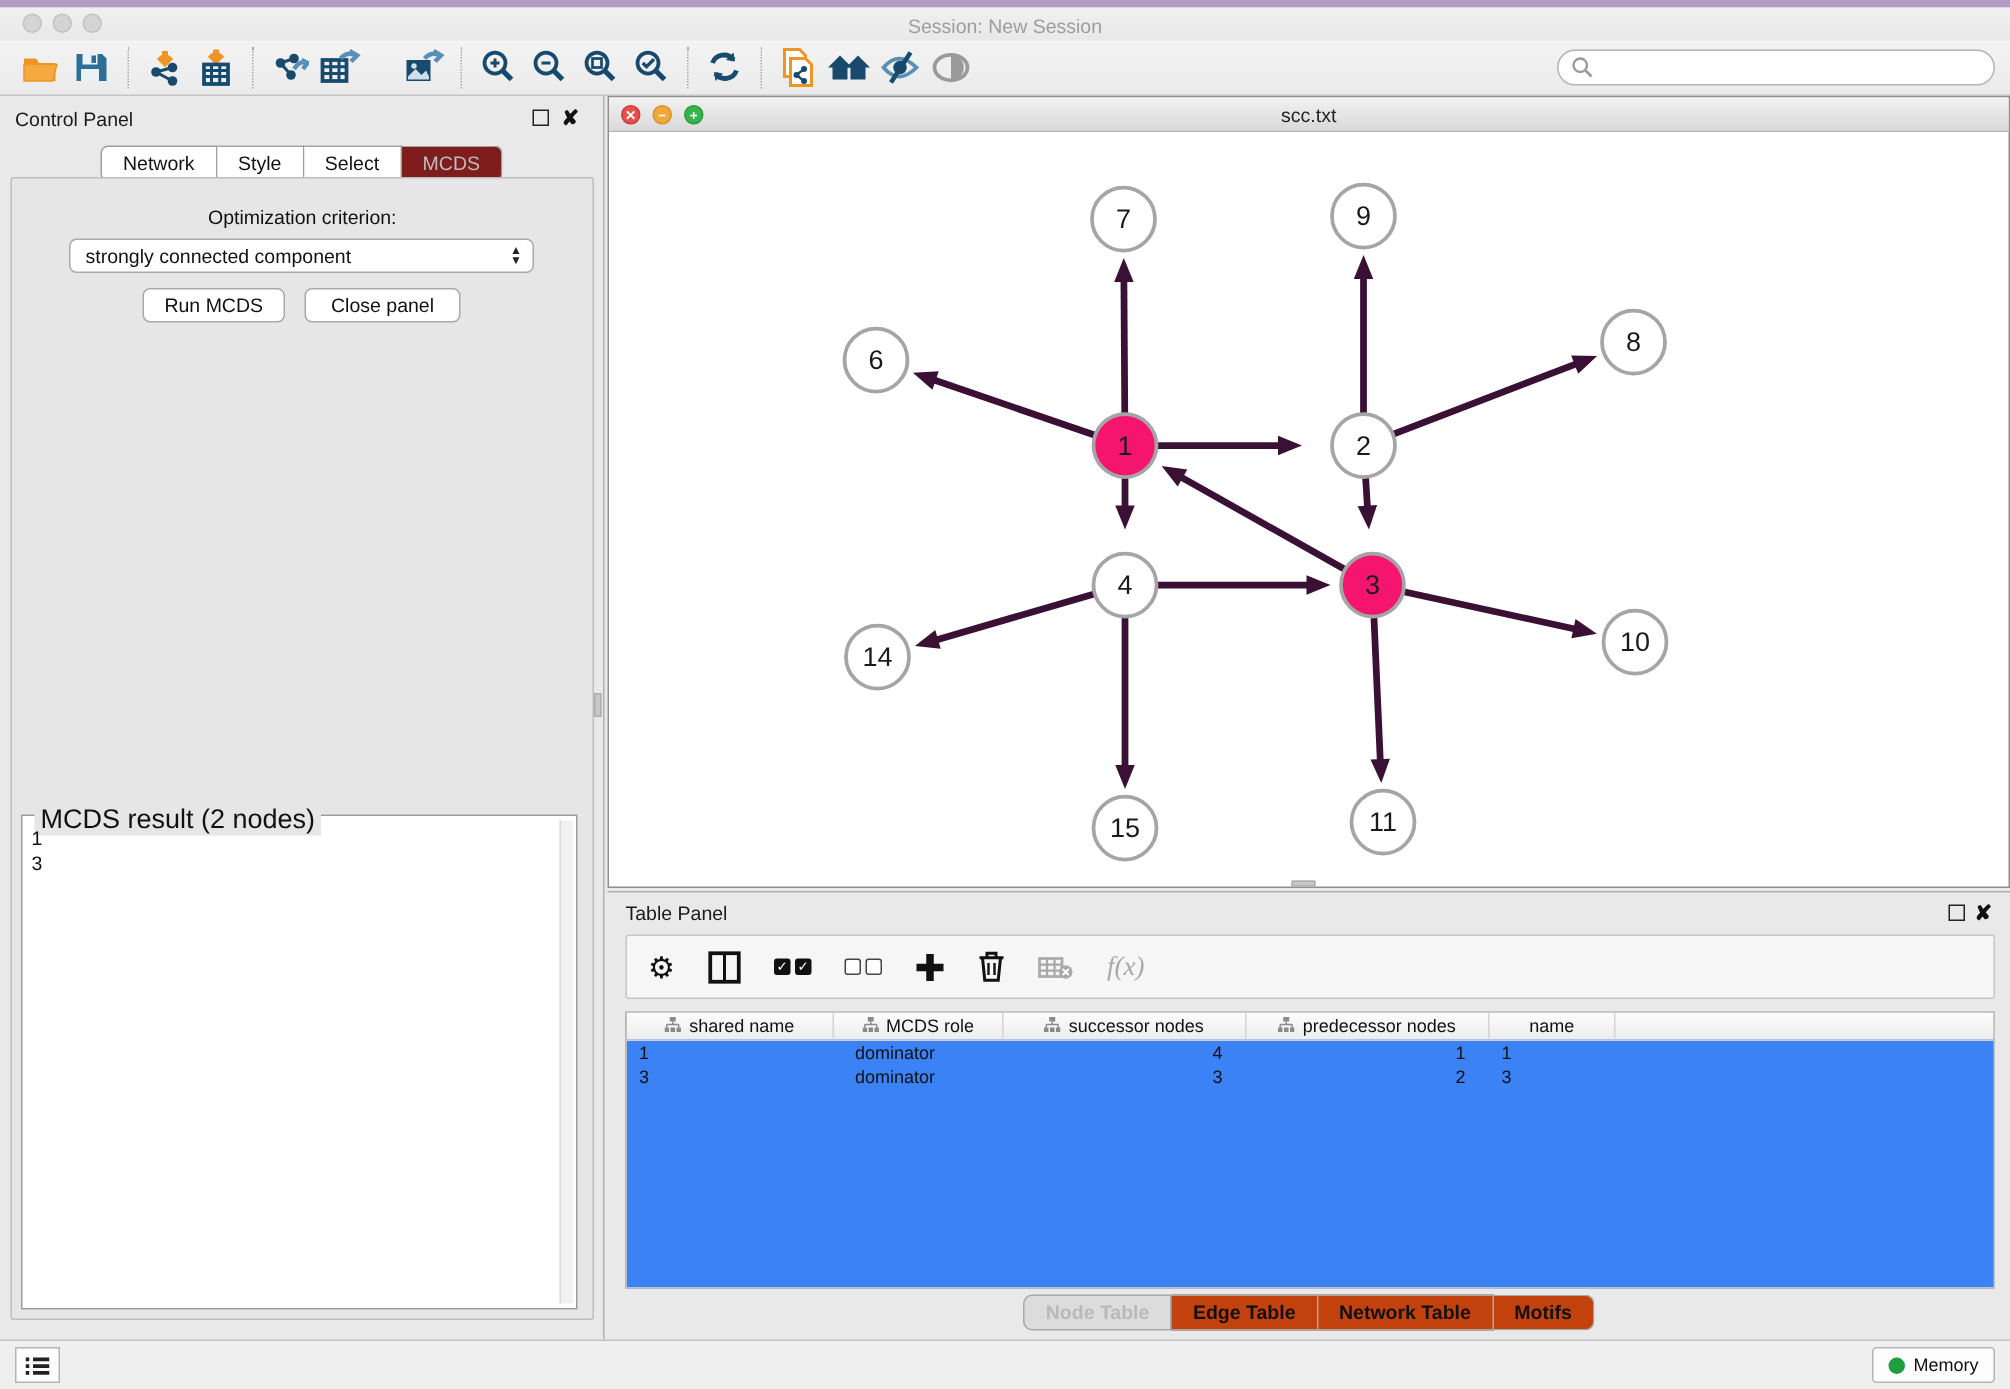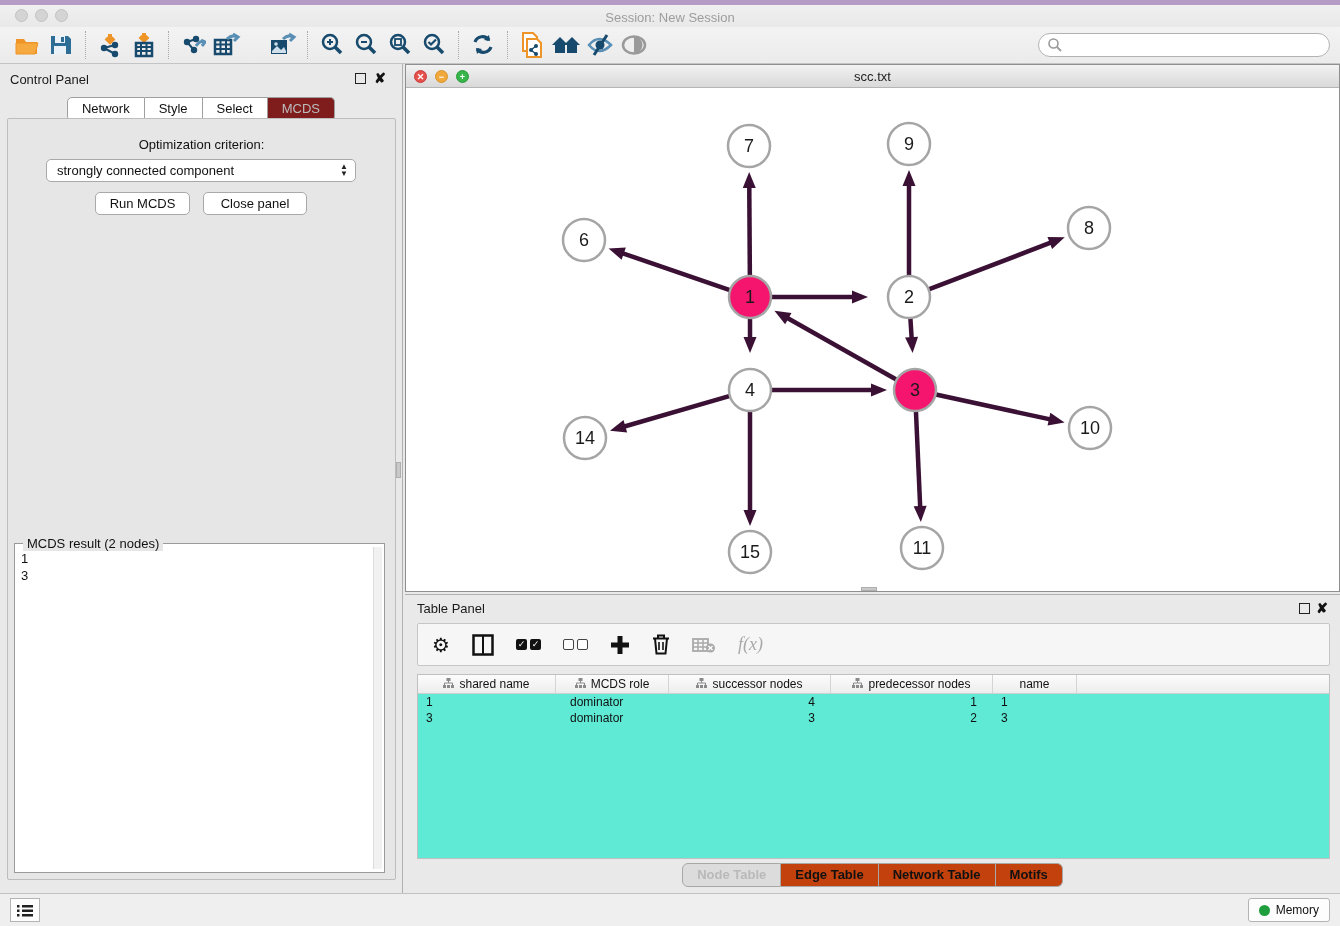--- a/index.html
+++ b/index.html
@@ -30,41 +30,41 @@
   .cp-tab.sel { background:#7f1d1d; color:#bdbdbd; }
   #cp-body { left:7px; top:54px; width:389px; height:762px; background:#e6e6e6; border:1px solid #bdbdbd; border-radius:2px; }
   #opt-label { top:18px; width:100%; text-align:center; font-size:13px; color:#111; }
   #criterion-combo { left:38px; top:40px; width:310px; height:23px; background:#fff; border:1px solid #a9a9a9; border-radius:5px; display:flex; align-items:center; font-size:13px; padding-left:10px; color:#111; }
   .stepper { margin-left:auto; margin-right:7px; display:flex; flex-direction:column; gap:1px; }
   .stepper span { font-size:8px; line-height:6px; color:#222; }
   .cp-btn { top:73px; height:23px; background:#fff; border:1px solid #a9a9a9; border-radius:5px; font-size:13px; color:#111; display:flex; align-items:center; justify-content:center; }
   #run-btn { left:87px; width:95px; }
   #closepanel-btn { left:195px; width:104px; }
   #result-group { left:6px; top:424px; width:371px; height:330px; border:1px solid #9a9a9a; background:#fff; }
-  #result-legend { left:8px; top:-8px; background:#e6e6e6; padding:0 4px; font-size:13px; color:#111; }
+  #result-legend { left:8px; top:-8px; background:#e6e6e6; padding:0 4px; font-size:18px; color:#111; }
   #result-text { left:2px; top:6px; width:352px; font-size:13px; color:#111; line-height:17px; padding-left:4px; white-space:pre-line; }
   #result-scrollbar { right:2px; top:3px; width:9px; height:322px; background:#f1f1f1; border-left:1px solid #dcdcdc; }
 
   
   #net-window { left:405px; top:64px; width:935px; height:528px; background:#fff; border:1px solid #8f8f8f; }
   #net-titlebar { left:0; top:0; width:100%; height:23px; background:linear-gradient(#f2f2f2,#d9d9d9); border-bottom:1px solid #b5b5b5; }
   .mini-light { width:13px; height:13px; border-radius:50%; top:5px; font-size:9px; font-weight:bold; color:#fff; text-align:center; line-height:13px; }
   #net-title { width:100%; text-align:center; top:4px; font-size:13px; color:#222; }
   #graph-canvas { left:0; top:23px; }
 
   
   #table-panel { left:405px; top:594px; width:935px; height:299px; background:#e9e9e9; border-top:1px solid #b0b0b0; }
   #tp-header { left:12px; top:6px; font-size:13px; color:#1a1a1a; }
   #tp-toolbar { left:12px; top:28px; width:913px; height:43px; background:#f6f6f6; border:1px solid #c6c6c6; border-radius:2px; display:flex; align-items:center; padding-left:14px; gap:22px; }
   .tpt-icon { display:flex; align-items:center; }
   .gear-glyph { font-family:"DejaVu Sans", sans-serif; font-size:20px; color:#111; }
   .chk { width:11px; height:11px; background:#111; color:#fff; font-size:9px; line-height:11px; text-align:center; border-radius:2px; }
   .unchk { width:11px; height:11px; border:1.5px solid #444; border-radius:2px; background:#fff; }
   .fx-label { font-family:"Liberation Serif", serif; font-style:italic; font-size:18px; color:#a9a9a9; }
-  #tp-table { left:12px; top:79px; width:913px; height:185px; background:#5eead4; border:1px solid #c0c0c0; }
+  #tp-table { left:12px; top:79px; width:913px; height:185px; background:#3b82f6; border:1px solid #c0c0c0; }
   #tp-head-row { display:flex; height:19px; border-bottom:1px solid #cfcfcf; background:linear-gradient(#fcfcfc,#ededed); }
   .th-cell { display:flex; align-items:center; justify-content:center; gap:5px; border-right:1px solid #d4d4d4; font-size:12px; color:#111; position:relative; }
   .tr-row { display:flex; height:16px; font-size:12px; color:#111; }
   .td-cell { overflow:hidden; white-space:nowrap; }
   #tp-tabs { left:0; top:268px; width:100%; display:flex; justify-content:center; }
   .tp-tab { font-size:13px; font-weight:bold; padding:3px 14px 4px; background:#c2410c; border:1px solid #a8a8a8; border-left:none; color:#111; }
   .tp-tab:first-child { border-left:1px solid #a8a8a8; border-radius:6px 0 0 6px; }
   .tp-tab:last-child { border-radius:0 6px 6px 0; }
   .tp-tab.sel { background:#dcdcdc; color:#b9b9b9;text-align:right; }
 

